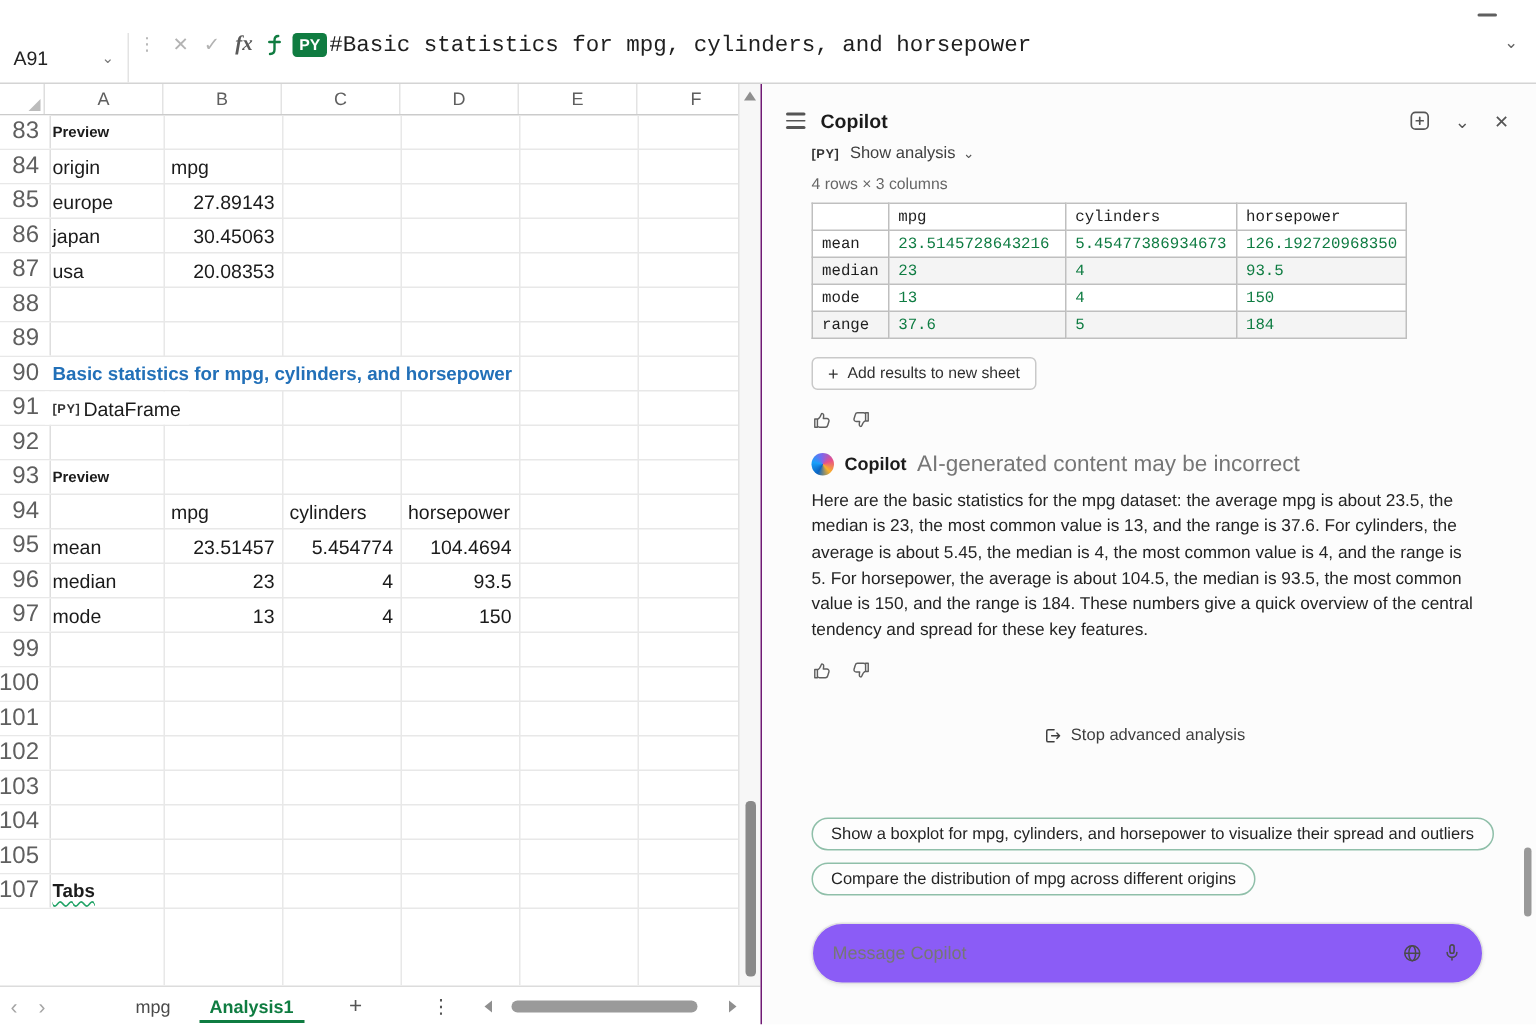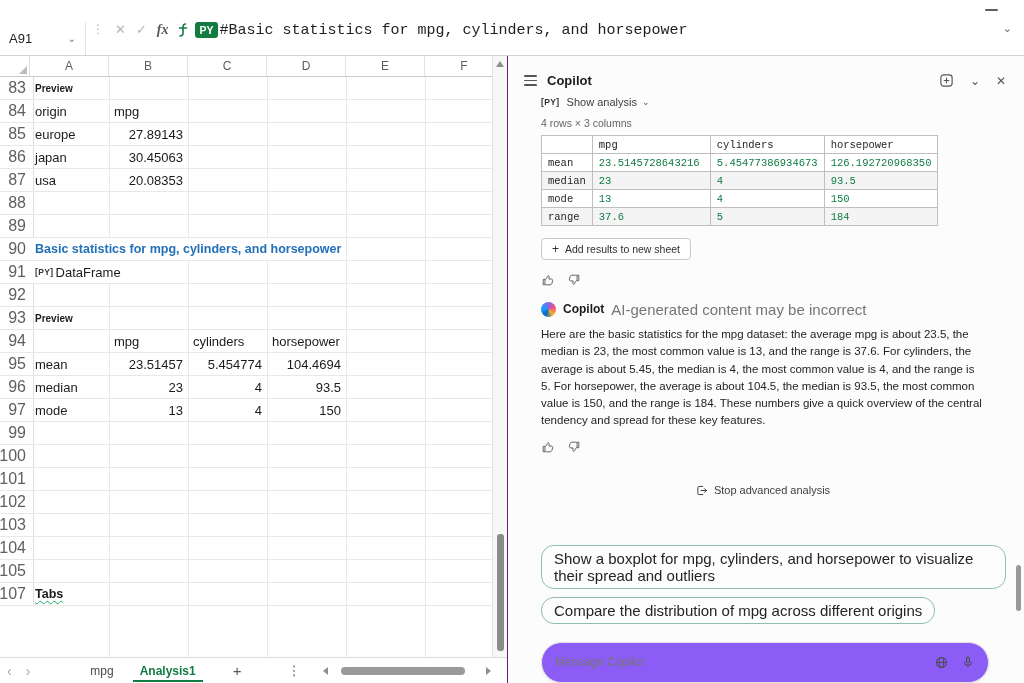--- a/index.html
+++ b/index.html
@@ -75,21 +75,21 @@
 .cp-thumbs{display:flex;gap:12px;margin-top:13px}
 .thumb{cursor:pointer;display:flex}
 .cp-attr{display:flex;align-items:center;margin-top:13px}
 .cp-logo{width:15px;height:15px;border-radius:50%;background:conic-gradient(from 210deg,#0a64c2,#18a0fb,#7b68ee,#e84e8a,#f8b22a,#0a64c2);flex:none}
 .cp-brand{font-size:12px;font-weight:700;color:#1b1b1b;margin-left:7px}
 .cp-disc{font-size:15px;color:#767676;margin-left:7px;margin-top:1px}
 .cp-msg{margin-top:8px;max-width:443px;font-size:11.5px;line-height:1.5;color:#242424}
 .cp-stop{display:flex;justify-content:center;margin-top:26px;width:443px}
 .cp-stopbtn{display:inline-flex;align-items:flex-start;gap:6px;font-size:11px;color:#3d3d3d;padding:4px 8px;border-radius:4px;cursor:pointer}
 .cp-chips{display:flex;flex-direction:column;align-items:flex-start;gap:8px;margin-top:44px}
-.chip{border:1px solid #8fbfa9;border-radius:13px;background:#fdfdfd;padding:4px 12px;font-size:15px;color:#242424;cursor:pointer}
+.chip{border:1px solid #8fbfa9;border-radius:13px;background:#fdfdfd;padding:4px 12px;font-size:11px;color:#242424;cursor:pointer}
 .cp-inputwrap{margin-top:18px;width:448px;height:41px;background:#8b5cf6;border:1px solid #e2e2e2;border-radius:21px;box-shadow:0 1px 3px rgba(0,0,0,.07);display:flex;align-items:center;padding:0 13px}
 .cp-input{border:none;outline:none;flex:1;font-size:12px;color:#222;font-family:"Liberation Sans",sans-serif;background:transparent}
 .cp-input::placeholder{color:#767676}
 .cp-inicons{display:flex;align-items:center;gap:12px}
 .cp-vthumb{position:absolute;right:3px;top:509px;width:5px;height:46px;background:#999;border-radius:3px}
 svg{display:block}
 </style>
 </head>
 <body>
 

